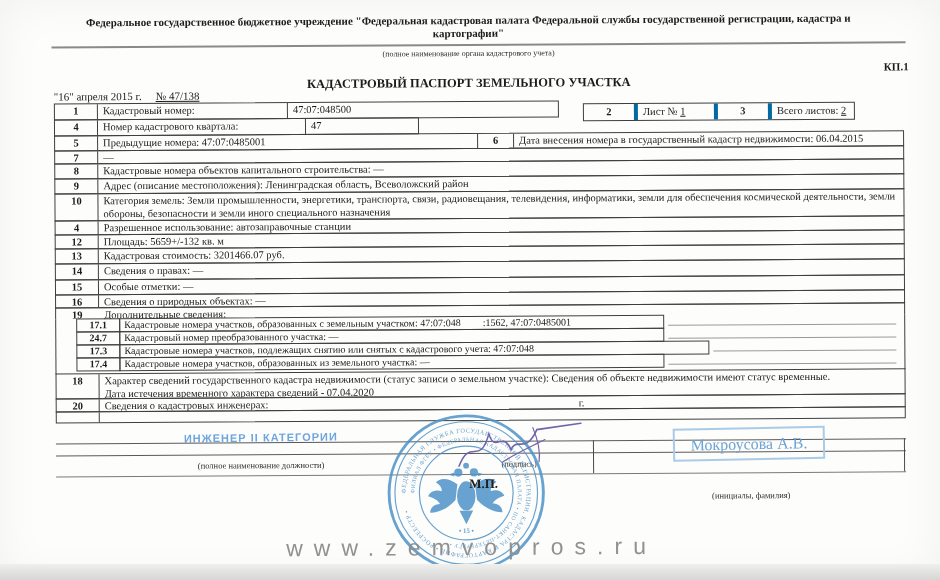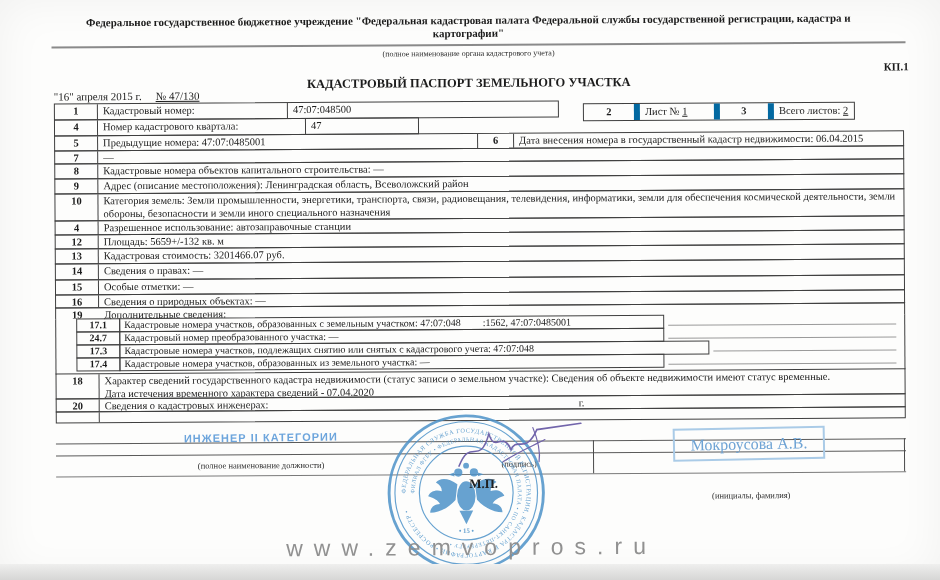--- a/index.html
+++ b/index.html
@@ -21,21 +21,21 @@
   
   .tbl{position:absolute;left:55px;top:101px;width:850px;font-size:10.5px;line-height:12px;}
   .row{display:flex;position:relative;border:1px solid #3f3f3f;margin-top:-1px;box-sizing:border-box;}
   .row.first{margin-top:0;}
   .c{border-left:1px solid #3f3f3f;padding:1px 5px 0 5px;box-sizing:border-box;white-space:nowrap;overflow:hidden;}
   .c.nb{border-left:none;}
   .no{width:42px;flex:none;text-align:center;font-weight:bold;padding:1px 0 0 0;}
   .grow{flex:1;}
   .wrap{white-space:normal;line-height:12.5px;}
   .minitbl{position:absolute;left:528px;top:2px;display:flex;height:18px;border:1px solid #3f3f3f;box-sizing:border-box;font-size:10.5px;}
-  .minitbl .mc{border-left:6px solid #0369a1;padding:2px 5px 0 5px;box-sizing:border-box;white-space:nowrap;}
+  .minitbl .mc{border-left:4px solid #0369a1;padding:2px 5px 0 5px;box-sizing:border-box;white-space:nowrap;}
   .minitbl .mc:first-child{border-left:none;}
   .mno{font-weight:bold;text-align:center;}
   .u{text-decoration:underline;}
   
   .blk17{border-left:1px solid #3f3f3f;border-right:1px solid #3f3f3f;box-sizing:border-box;position:relative;}
   .srow{display:flex;margin-left:20px;height:13px;position:relative;font-size:10px;line-height:11px;}
   .sc{border:1px solid #3f3f3f;margin-top:-1px;box-sizing:border-box;padding:0 4px;white-space:nowrap;overflow:visible;}
   .sno{width:44px;flex:none;text-align:center;font-weight:bold;padding:0;}
   .stext{margin-left:-1px;}
   .gap{display:inline-block;width:22px;}
@@ -68,21 +68,21 @@
 
 <div class="page">
  <div class="doc">
 
   <div class="org">Федеральное государственное бюджетное учреждение "Федеральная кадастровая палата Федеральной службы государственной регистрации, кадастра и картографии"</div>
   <div class="hrule"></div>
   <div class="orgcap">(полное наименование органа кадастрового учета)</div>
   <div class="formcode">КП.1</div>
   <div class="title">КАДАСТРОВЫЙ ПАСПОРТ ЗЕМЕЛЬНОГО УЧАСТКА</div>
   <div class="dateline">
-    <span>"16" апреля 2015 г.</span><span class="docnum">№ 47/130</span>
+    <span>"16" апреля 2015 г.</span><span class="docnum">№ 47/138</span>
   </div>
 
   <div class="tbl">
 
     <div class="row first" style="width:505px;height:17px;">
       <div class="c nb no">1</div>
       <div class="c" style="width:190px;">Кадастровый номер:</div>
       <div class="c grow">47:07:048500</div>
       <div class="minitbl">
         <div class="mc mno" style="width:50px;">2</div>

